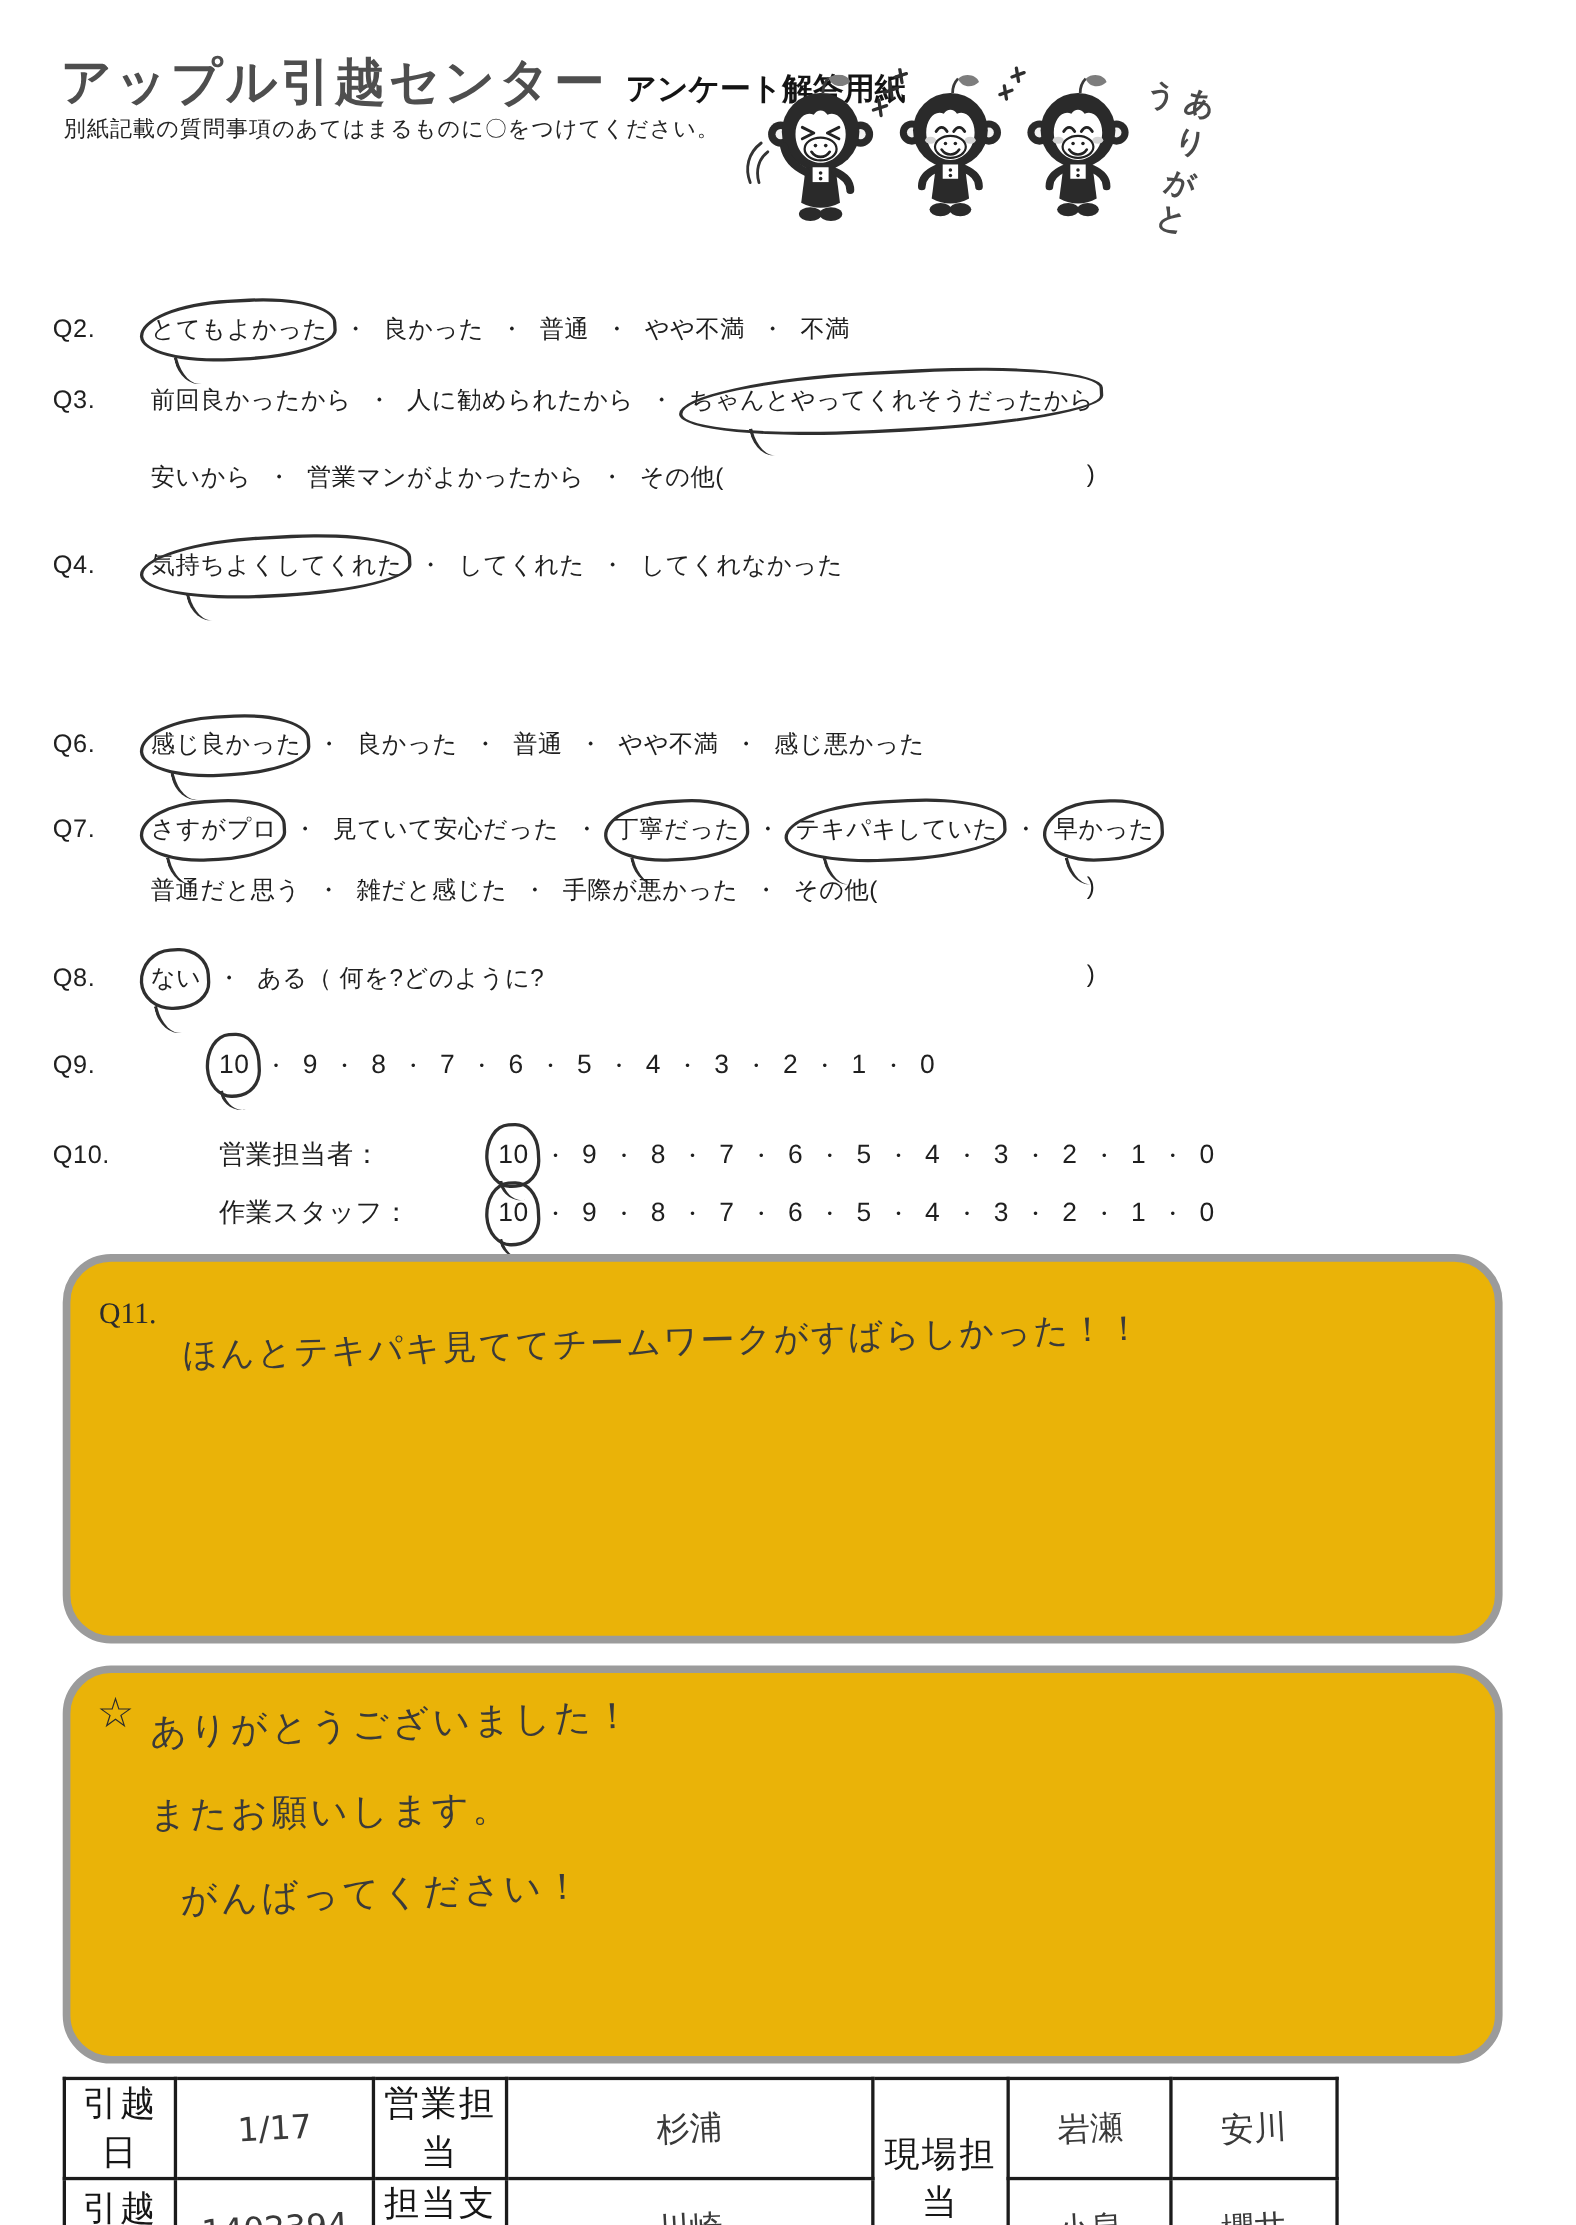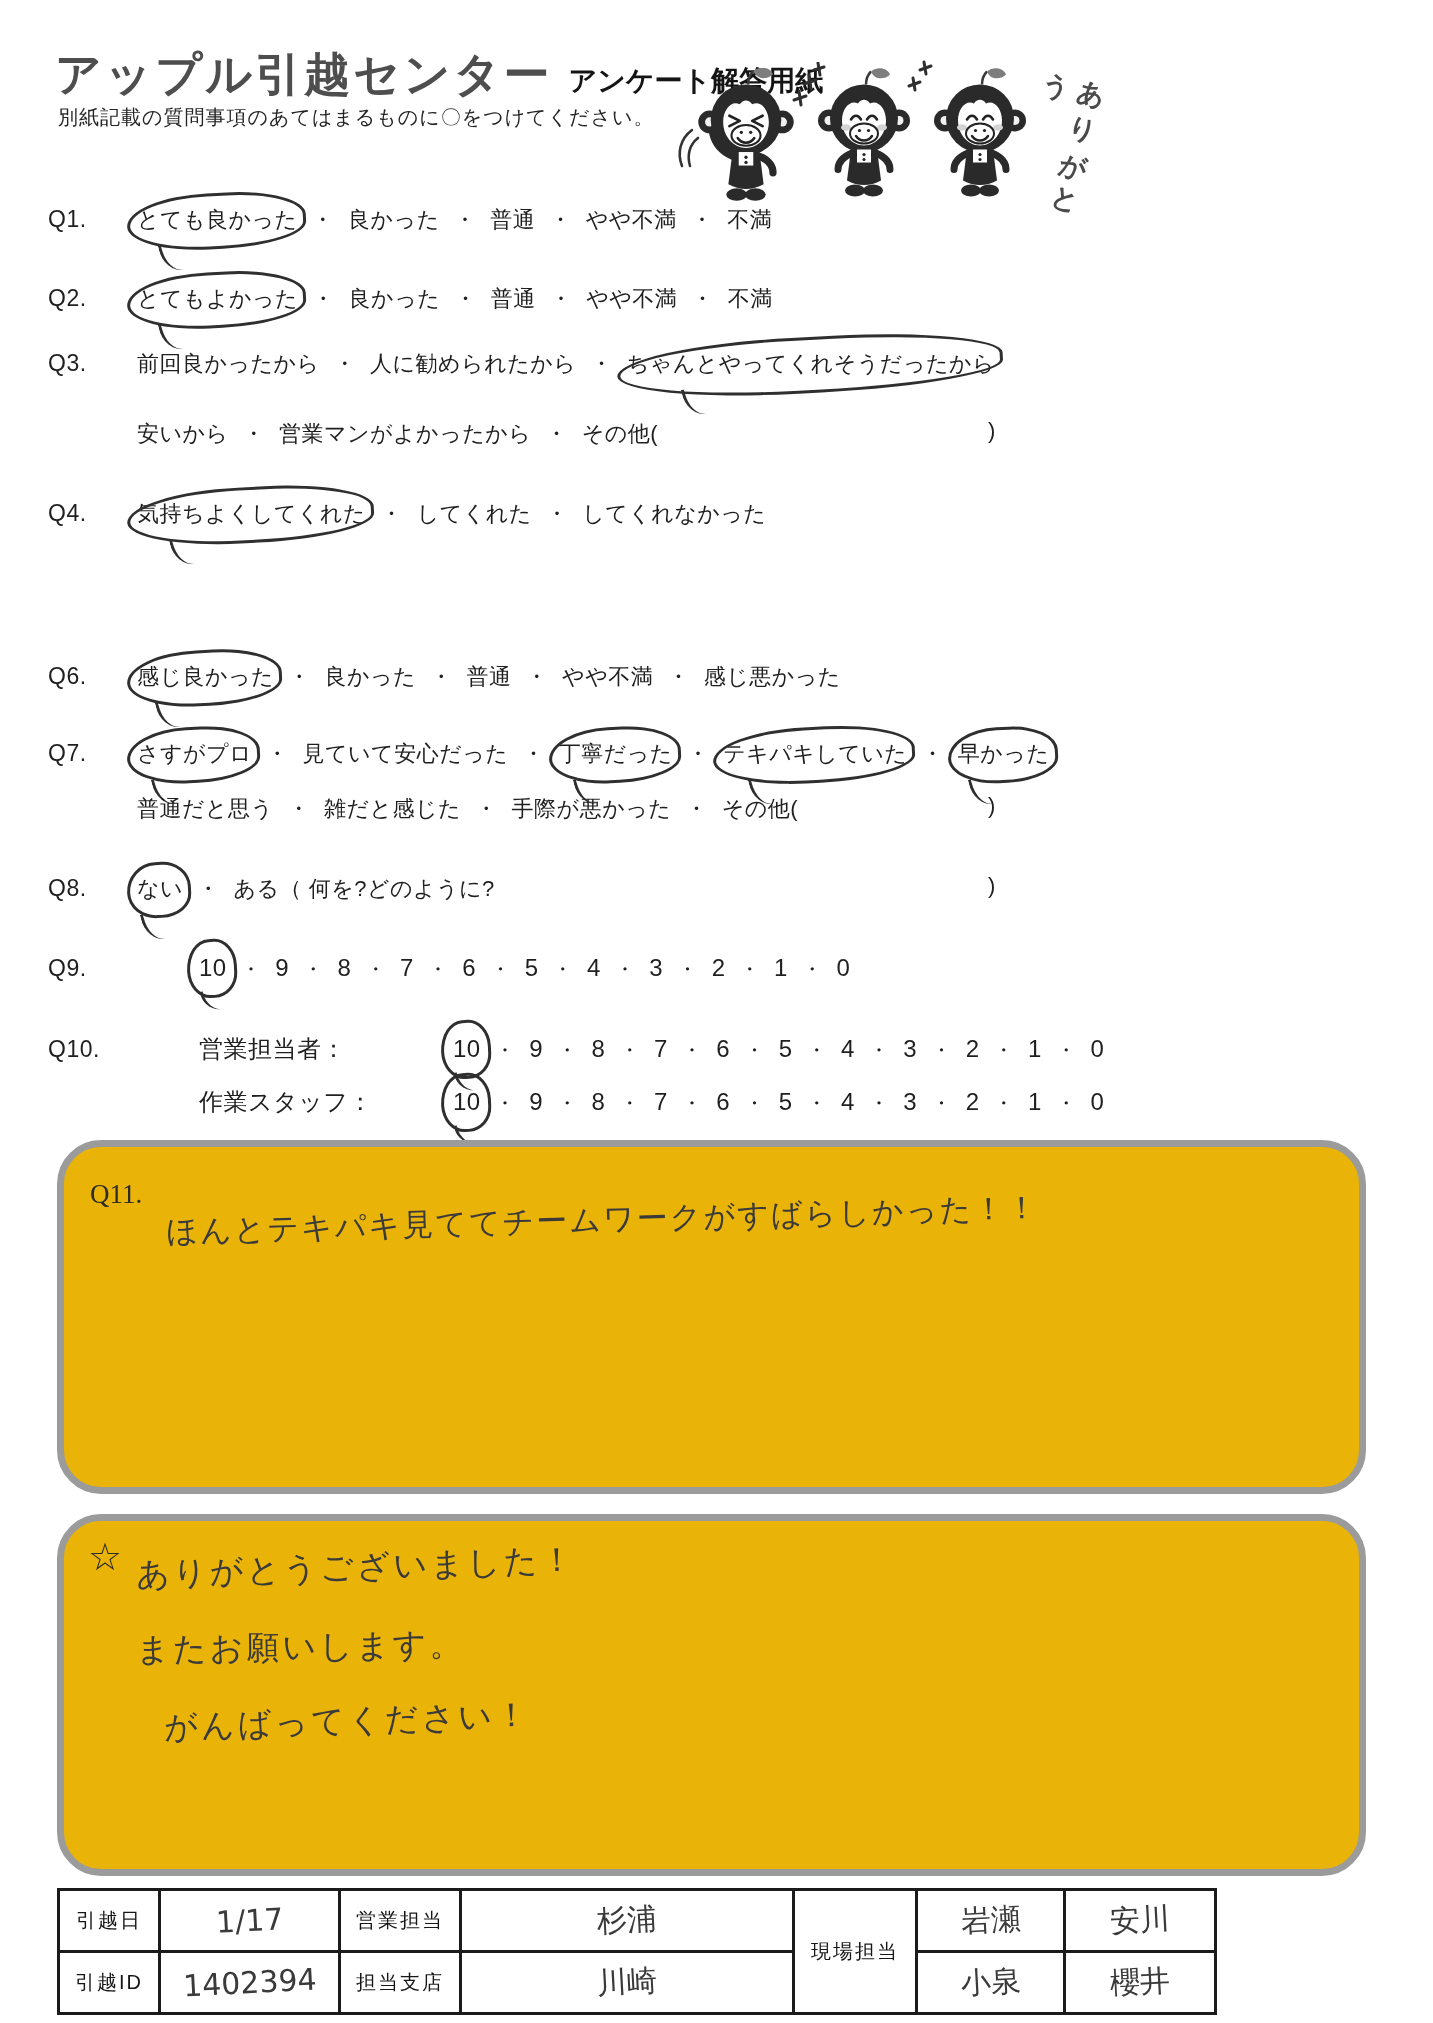--- a/index.html
+++ b/index.html
@@ -43,21 +43,21 @@
   .hand{font-family:"DejaVu Sans",sans-serif;color:#3a3a3a;}
   .q11-text{position:absolute;left:102px;top:52px;font-size:31px;letter-spacing:2px;transform:rotate(-1.6deg);white-space:nowrap;}
   .star{position:absolute;left:24px;top:14px;font-size:38px;color:#2c2c2c;}
   .bline{position:absolute;white-space:nowrap;font-size:33px;letter-spacing:3px;}
   .b1{left:72px;top:24px;transform:rotate(-2deg);}
   .b2{left:72px;top:104px;transform:rotate(-1deg);}
   .b3{left:100px;top:178px;transform:rotate(-2deg);}
   
   .ftable{position:absolute;left:57px;top:1888px;border-collapse:collapse;table-layout:fixed;}
   .ftable td{border:3px solid #1b1b1b;padding:0;text-align:center;vertical-align:middle;}
-  .ftable .lbl{font-size:20px;letter-spacing:2px;color:#161616;}
+  .ftable .lbl{font-size:32px;letter-spacing:2px;color:#161616;}
   .ftable .val .hand{font-size:30px;display:inline-block;transform:rotate(-3deg);}
 </style>
 </head>
 <body>
 
 <div class="page">
 
   <div class="hdr">
     <span class="title-main">アップル引越センター</span><span class="title-sub">アンケート解答用紙</span>
   </div>
@@ -164,21 +164,20 @@
         <circle cx="50" cy="91" r="1.6" fill="#222"></circle>
       <path d="M37 85 C 28 89 24 95 24 101" fill="none" stroke="#2a2a2a" stroke-width="7" stroke-linecap="round"></path>
       <path d="M63 85 C 72 89 76 95 76 101" fill="none" stroke="#2a2a2a" stroke-width="7" stroke-linecap="round"></path>
       <ellipse cx="41" cy="122" rx="10" ry="6" fill="#2a2a2a"></ellipse>
       <ellipse cx="59" cy="122" rx="10" ry="6" fill="#2a2a2a"></ellipse>
     </svg>
 
     <div class="thanks">ありがとう</div>
   </div>
 
-  <div class="qrow" style="top:204px"><span class="qid">Q1.</span><span class="opts"><span class="opt circled">とても良かった</span><span class="sep">・</span><span class="opt">良かった</span><span class="sep">・</span><span class="opt">普通</span><span class="sep">・</span><span class="opt">やや不満</span><span class="sep">・</span><span class="opt">不満</span></span></div>
   <div class="qrow" style="top:283px"><span class="qid">Q2.</span><span class="opts"><span class="opt circled">とてもよかった</span><span class="sep">・</span><span class="opt">良かった</span><span class="sep">・</span><span class="opt">普通</span><span class="sep">・</span><span class="opt">やや不満</span><span class="sep">・</span><span class="opt">不満</span></span></div>
   <div class="qrow" style="top:348px"><span class="qid">Q3.</span><span class="opts"><span class="opt">前回良かったから</span><span class="sep">・</span><span class="opt">人に勧められたから</span><span class="sep">・</span><span class="opt circled">ちゃんとやってくれそうだったから</span></span></div>
   <div class="qrow" style="top:418px"><span class="qid"></span><span class="opts"><span class="opt">安いから</span><span class="sep">・</span><span class="opt">営業マンがよかったから</span><span class="sep">・</span><span class="opt">その他(</span></span><span class="close">)</span></div>
   <div class="qrow" style="top:498px"><span class="qid">Q4.</span><span class="opts"><span class="opt circled">気持ちよくしてくれた</span><span class="sep">・</span><span class="opt">してくれた</span><span class="sep">・</span><span class="opt">してくれなかった</span></span></div>
   <div class="qrow" style="top:661px"><span class="qid">Q6.</span><span class="opts"><span class="opt circled">感じ良かった</span><span class="sep">・</span><span class="opt">良かった</span><span class="sep">・</span><span class="opt">普通</span><span class="sep">・</span><span class="opt">やや不満</span><span class="sep">・</span><span class="opt">感じ悪かった</span></span></div>
   <div class="qrow" style="top:738px"><span class="qid">Q7.</span><span class="opts"><span class="opt circled">さすがプロ</span><span class="sep">・</span><span class="opt">見ていて安心だった</span><span class="sep">・</span><span class="opt circled">丁寧だった</span><span class="sep">・</span><span class="opt circled">テキパキしていた</span><span class="sep">・</span><span class="opt circled">早かった</span></span></div>
   <div class="qrow" style="top:793px"><span class="qid"></span><span class="opts"><span class="opt">普通だと思う</span><span class="sep">・</span><span class="opt">雑だと感じた</span><span class="sep">・</span><span class="opt">手際が悪かった</span><span class="sep">・</span><span class="opt">その他(</span></span><span class="close">)</span></div>
   <div class="qrow" style="top:873px"><span class="qid">Q8.</span><span class="opts"><span class="opt circled">ない</span><span class="sep">・</span><span class="opt">ある（ 何を?どのように?</span></span><span class="close">)</span></div>
   <div class="qrow num-row q9" style="top:953px"><span class="qid">Q9.</span><span class="opts"><span class="opt circled">10</span><span class="sep">・</span><span class="opt">9</span><span class="sep">・</span><span class="opt">8</span><span class="sep">・</span><span class="opt">7</span><span class="sep">・</span><span class="opt">6</span><span class="sep">・</span><span class="opt">5</span><span class="sep">・</span><span class="opt">4</span><span class="sep">・</span><span class="opt">3</span><span class="sep">・</span><span class="opt">2</span><span class="sep">・</span><span class="opt">1</span><span class="sep">・</span><span class="opt">0</span></span></div>
   <div class="qrow num-row" style="top:1033px"><span class="qid">Q10.</span><span class="prefix">営業担当者：</span><span class="opts"><span class="opt circled">10</span><span class="sep">・</span><span class="opt">9</span><span class="sep">・</span><span class="opt">8</span><span class="sep">・</span><span class="opt">7</span><span class="sep">・</span><span class="opt">6</span><span class="sep">・</span><span class="opt">5</span><span class="sep">・</span><span class="opt">4</span><span class="sep">・</span><span class="opt">3</span><span class="sep">・</span><span class="opt">2</span><span class="sep">・</span><span class="opt">1</span><span class="sep">・</span><span class="opt">0</span></span></div>

